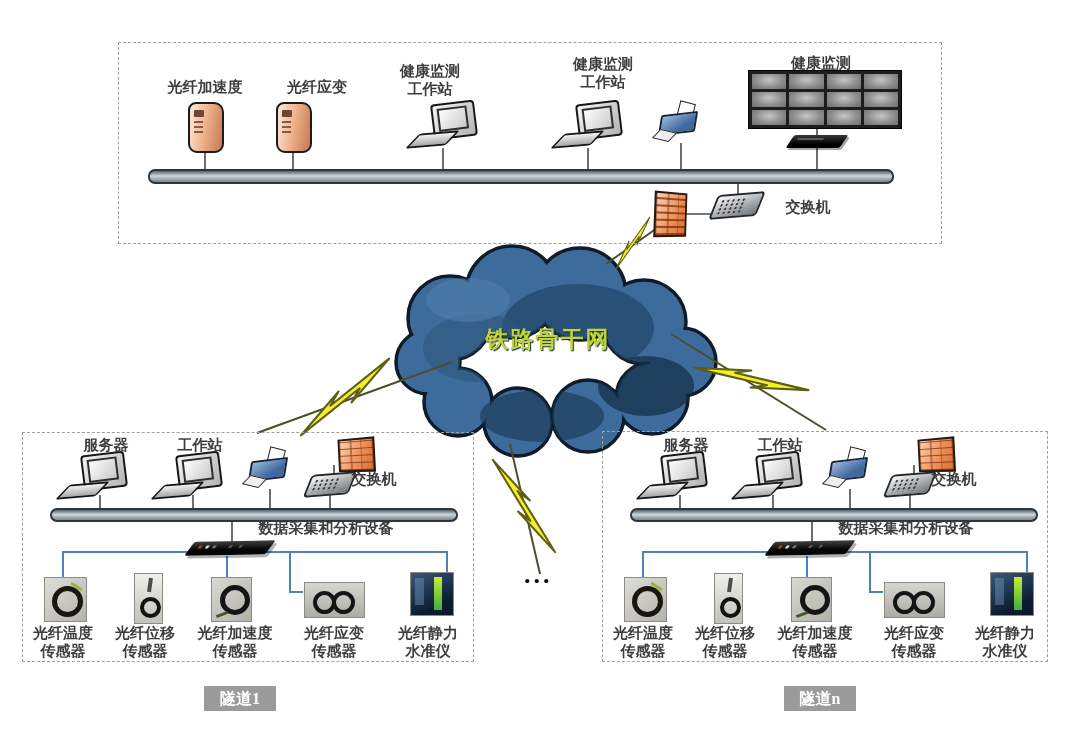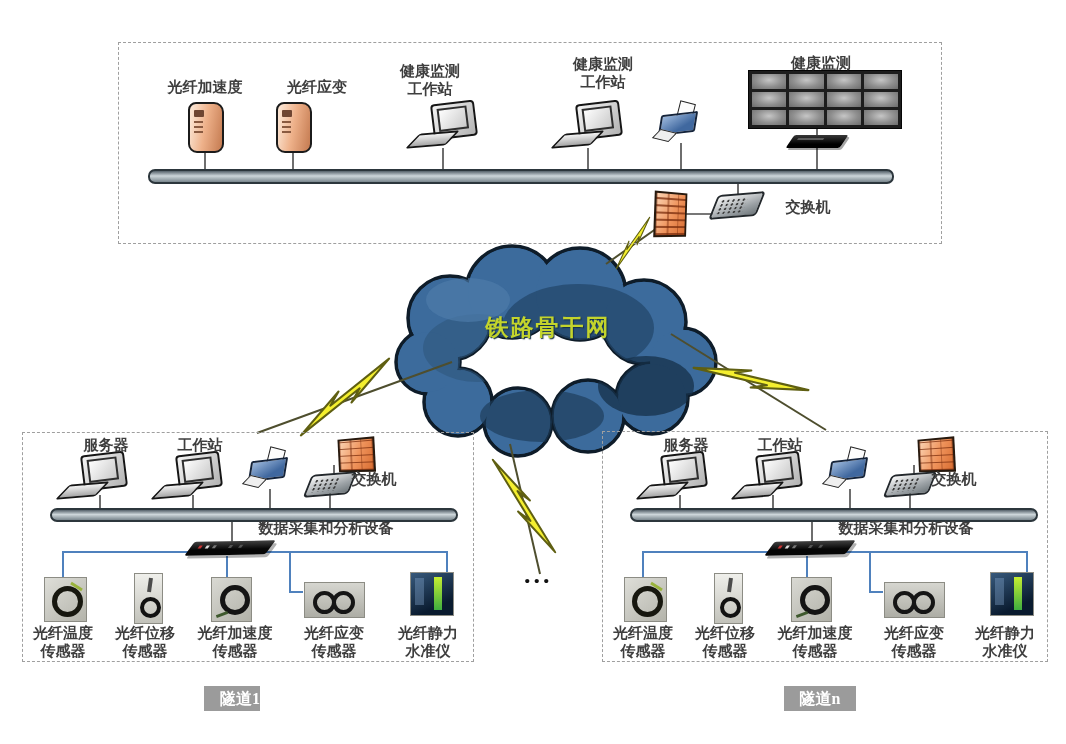--- a/index.html
+++ b/index.html
@@ -240,21 +240,21 @@
     <span></span>
 </div>
 <div class="icon ctrl" style="left:790px;top:135px;width:54px;height:13px;">
     <i></i>
   </div>
 <div class="icon switch" style="left:714px;top:193px;width:42px;height:21px;">
     <i></i>
   </div>
 <div class="icon fw lean-l" style="left:654px;top:192px;width:30px;height:41px;"></div>
 
-<div class="cloud-lbl" style="left:478px;top:312px;width:140px;font-family:Liberation Mono, monospace;">铁路骨干网</div>
+<div class="cloud-lbl" style="left:478px;top:324px;width:140px;font-family:Liberation Mono, monospace;">铁路骨干网</div>
 <div class="dots" style="left:524px;top:560px;">...</div>
 
 <div class="box" style="left:22px;top:432px;width:450px;height:228px;"></div>
 <div class="bus" style="left:50px;top:508px;width:404px;height:10px;"></div>
 
 <div class="lbl" style="left:70px;top:436px;width:72px;">服务器</div>
 <div class="lbl" style="left:164px;top:436px;width:72px;">工作站</div>
 <div class="lbl left" style="left:344px;top:470px;width:60px;">交换机</div>
 <div class="lbl left" style="left:246px;top:519px;width:160px;">数据采集和分析设备</div>
 
@@ -308,21 +308,21 @@
 传感器</div>
 <div class="lbl" style="left:102px;top:624px;width:86px;">光纤位移
 传感器</div>
 <div class="lbl" style="left:192px;top:624px;width:86px;">光纤加速度
 传感器</div>
 <div class="lbl" style="left:291px;top:624px;width:86px;">光纤应变
 传感器</div>
 <div class="lbl" style="left:385px;top:624px;width:86px;">光纤静力
 水准仪</div>
 
-<div class="badge" style="left:204px;top:686px;width:56px;height:25px;text-align:right;">隧道1</div>
+<div class="badge" style="left:204px;top:686px;width:72px;height:25px;">隧道1</div>
 
 <div class="box" style="left:602px;top:431px;width:444px;height:229px;"></div>
 <div class="bus" style="left:630px;top:508px;width:404px;height:10px;"></div>
 
 <div class="lbl" style="left:650px;top:436px;width:72px;">服务器</div>
 <div class="lbl" style="left:744px;top:436px;width:72px;">工作站</div>
 <div class="lbl left" style="left:924px;top:470px;width:60px;">交换机</div>
 <div class="lbl left" style="left:826px;top:519px;width:160px;">数据采集和分析设备</div>
 
 <div class="icon pc" style="left:638px;top:453px;">

